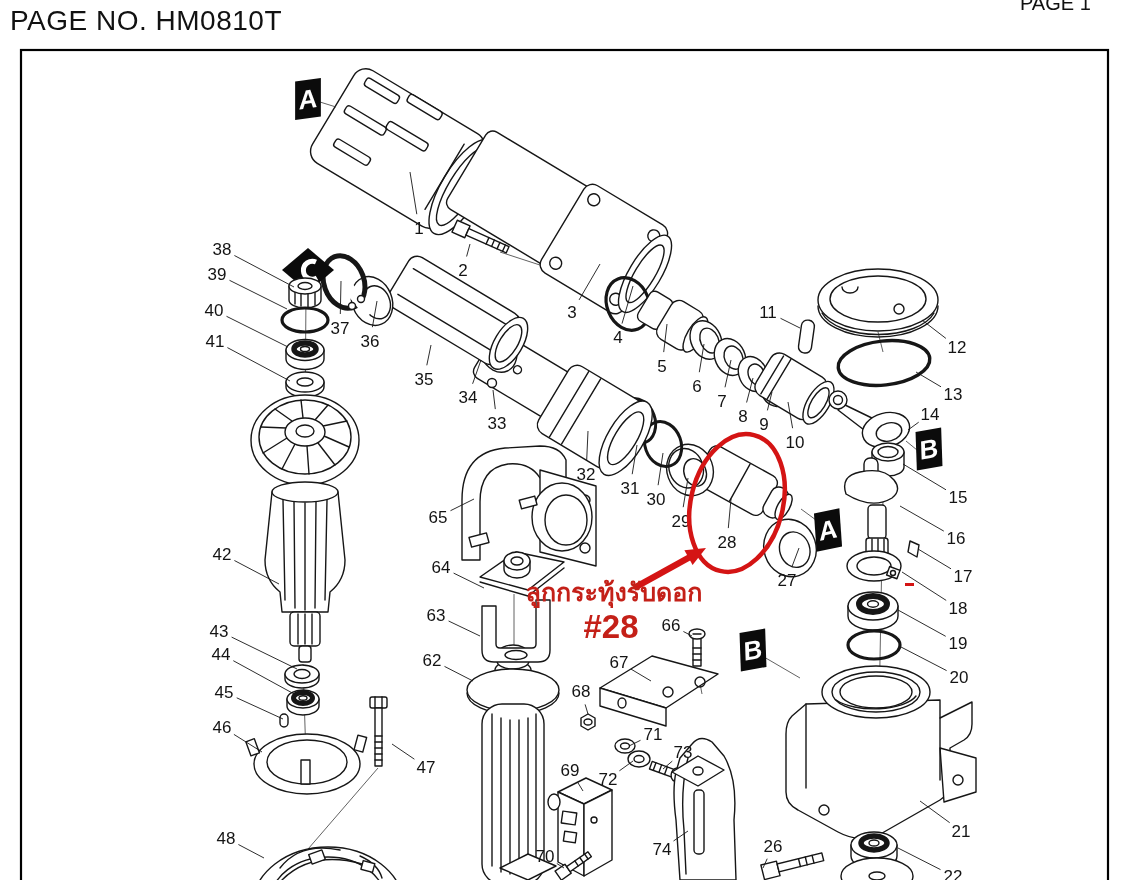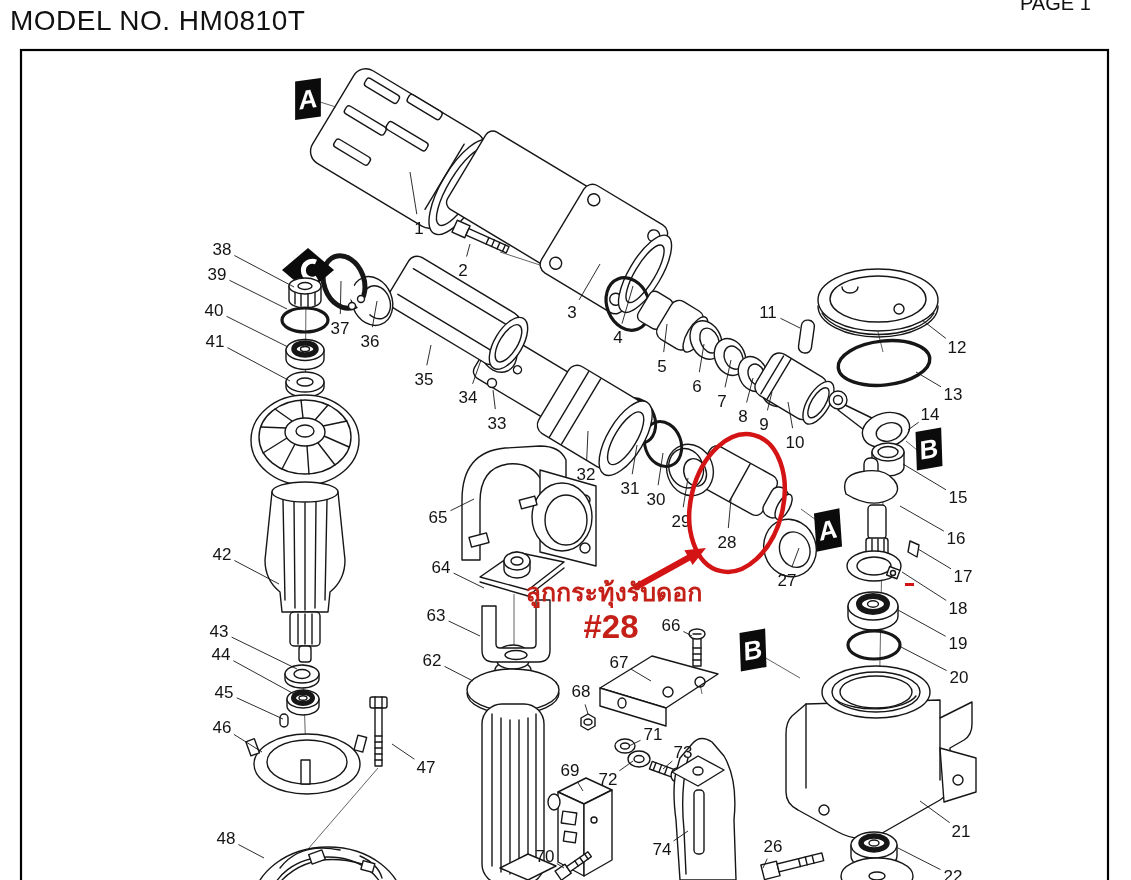--- a/index.html
+++ b/index.html
@@ -13,21 +13,21 @@
   svg .or{fill:none;stroke:#161616;}
   svg text.plbl{font-family:"Liberation Sans",sans-serif;font-size:17px;fill:#141414;}
   svg .red{stroke:var(--ann-red);}
   svg text.thai{font-family:"DejaVu Sans",sans-serif;font-size:25px;font-weight:bold;fill:var(--txt-red);}
   svg text.ref{font-family:"Liberation Sans",sans-serif;font-size:33px;font-weight:bold;fill:var(--txt-red);}
   svg text.mk{font-family:"Liberation Sans",sans-serif;font-size:26px;font-weight:bold;fill:#fff;}
 </style>
 </head>
 <body>
 
-<div class="title">MODEL NO. HM0810T</div>
+<div class="title">PAGE NO. HM0810T</div>
 <div class="pageno">PAGE 1</div>
 
 <svg width="1131" height="880" viewBox="0 0 1131 880">
 
   <rect x="21" y="50" width="1087" height="900" fill="none" stroke="#000" stroke-width="2.2"></rect>
 
   <g>
 
     <g>
       <line class="th" x1="500" y1="252" x2="592" y2="282"></line>

